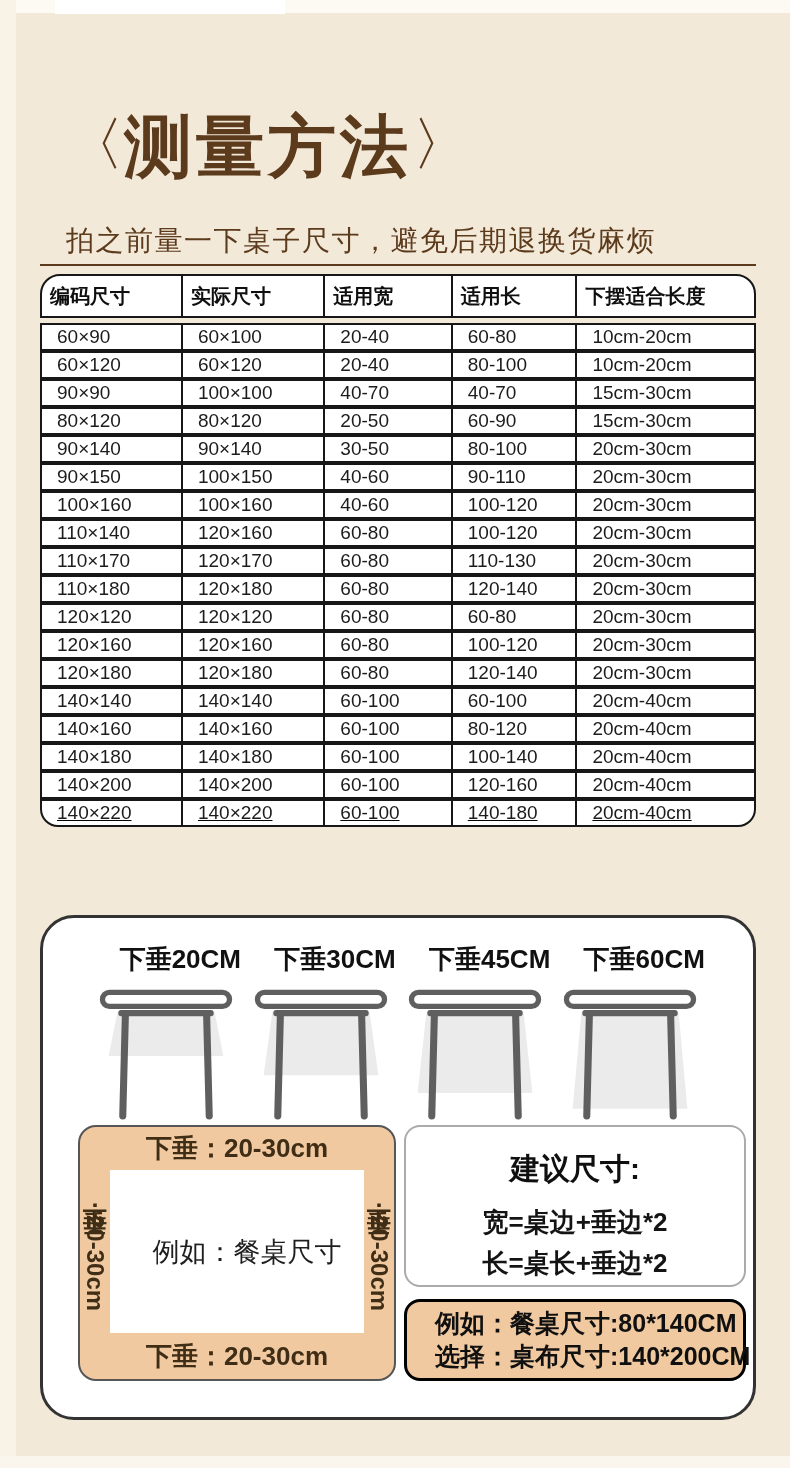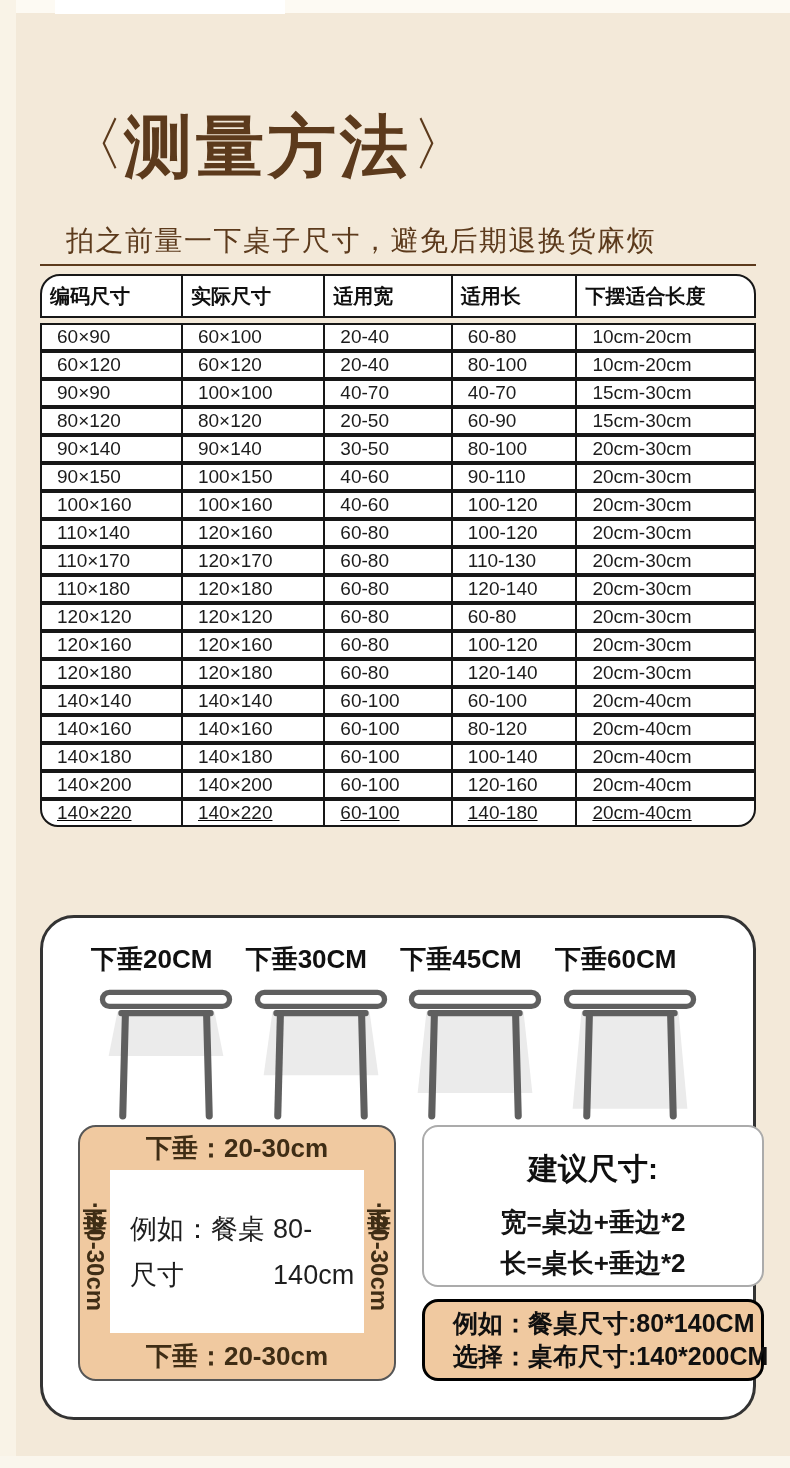--- a/index.html
+++ b/index.html
@@ -46,27 +46,27 @@
   .col3 { width: 17.5%; } .col4 { width: 24.8%; border-right: none; }
 
   .panel {
     position: absolute; left: 40px; top: 915px; width: 716px; height: 505px;
     background: #ffffff; border: 3px solid #333333; border-radius: 34px;
   }
   .diagrams-row {
     display: flex; justify-content: space-between;
     padding: 24px 48px 0 48px;
   }
-  .diagram { display: flex; flex-direction: column; align-items: flex-start; }
+  .diagram { display: flex; flex-direction: column; align-items: flex-end; }
   .diagram-label { font-size: 26px; font-weight: 600; color: #111111; margin-bottom: 8px; white-space: nowrap; }
   .table-svg { display: block; }
 
   .info-grid {
     position: absolute; left: 35px; top: 207px;
-    display: flex; gap: 26px;
+    display: flex; gap: 8px;
   }
   .drape-box {
     width: 318px; height: 256px;
     background: #f0c9a0; border: 2px solid #565656; border-radius: 18px;
     display: grid;
     grid-template-rows: 43px 1fr 46px;
     grid-template-columns: 30px 1fr 30px;
     color: #3f2d15;
   }
   .drape-h { grid-column: 1 / 4; display: flex; align-items: center; justify-content: center;
@@ -291,21 +291,20 @@
         </svg>
       </div>
     </div>
 
   <div class="info-grid">
     <div class="drape-box">
       <div class="drape-h">下垂：20-30cm</div>
       <div class="drape-v">下垂：20-30cm</div>
       <div class="drape-center">
         <div>例如：餐桌尺寸</div>
-        <div>80-140cm</div>
       </div>
       <div class="drape-v">下垂：20-30cm</div>
       <div class="drape-h">下垂：20-30cm</div>
     </div>
 
     <div class="right-col">
       <div class="suggest-box">
         <div class="suggest-title">建议尺寸:</div>
         <div class="suggest-line">宽=桌边+垂边*2</div>
         <div class="suggest-line">长=桌长+垂边*2</div>

